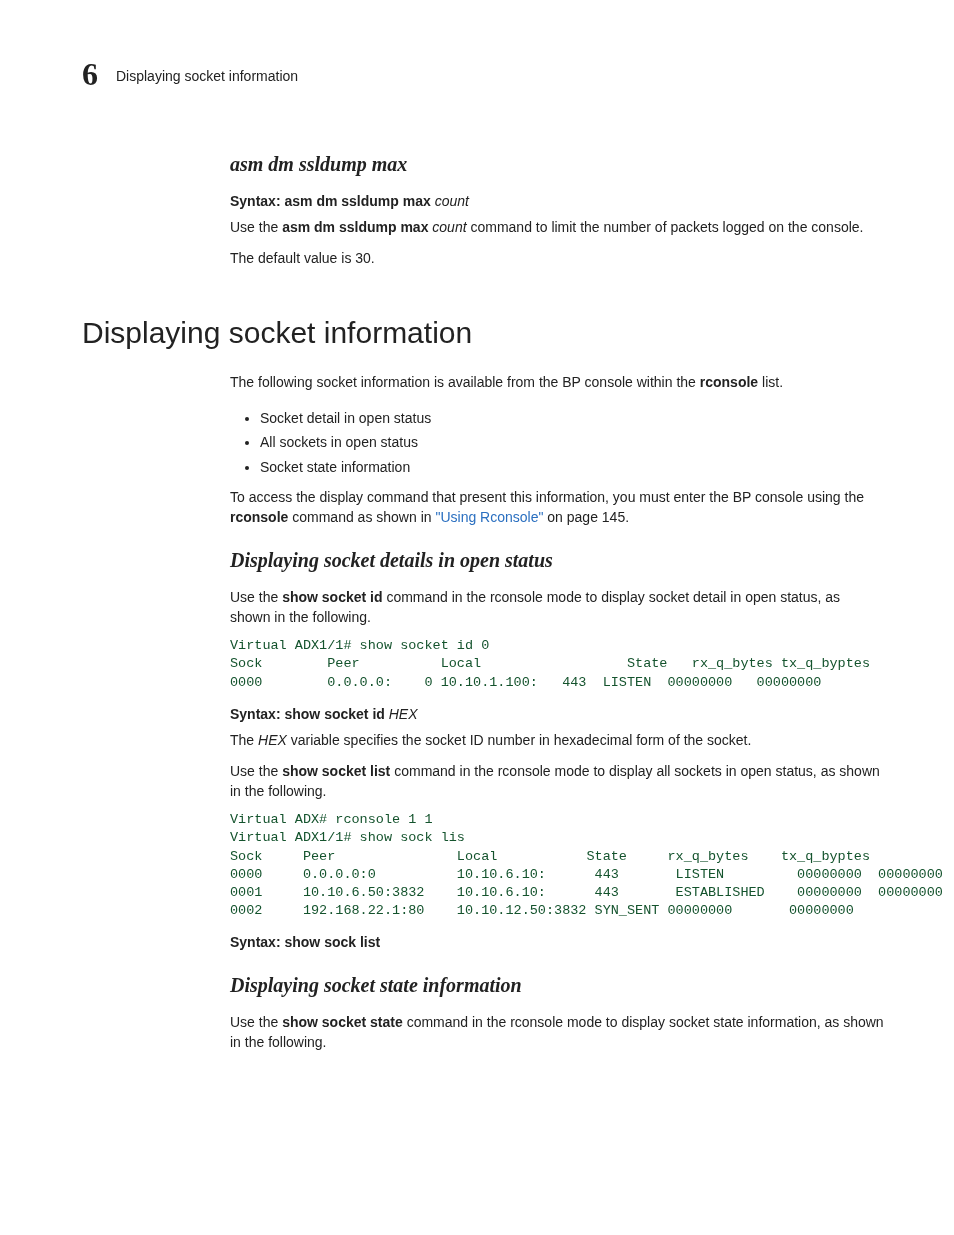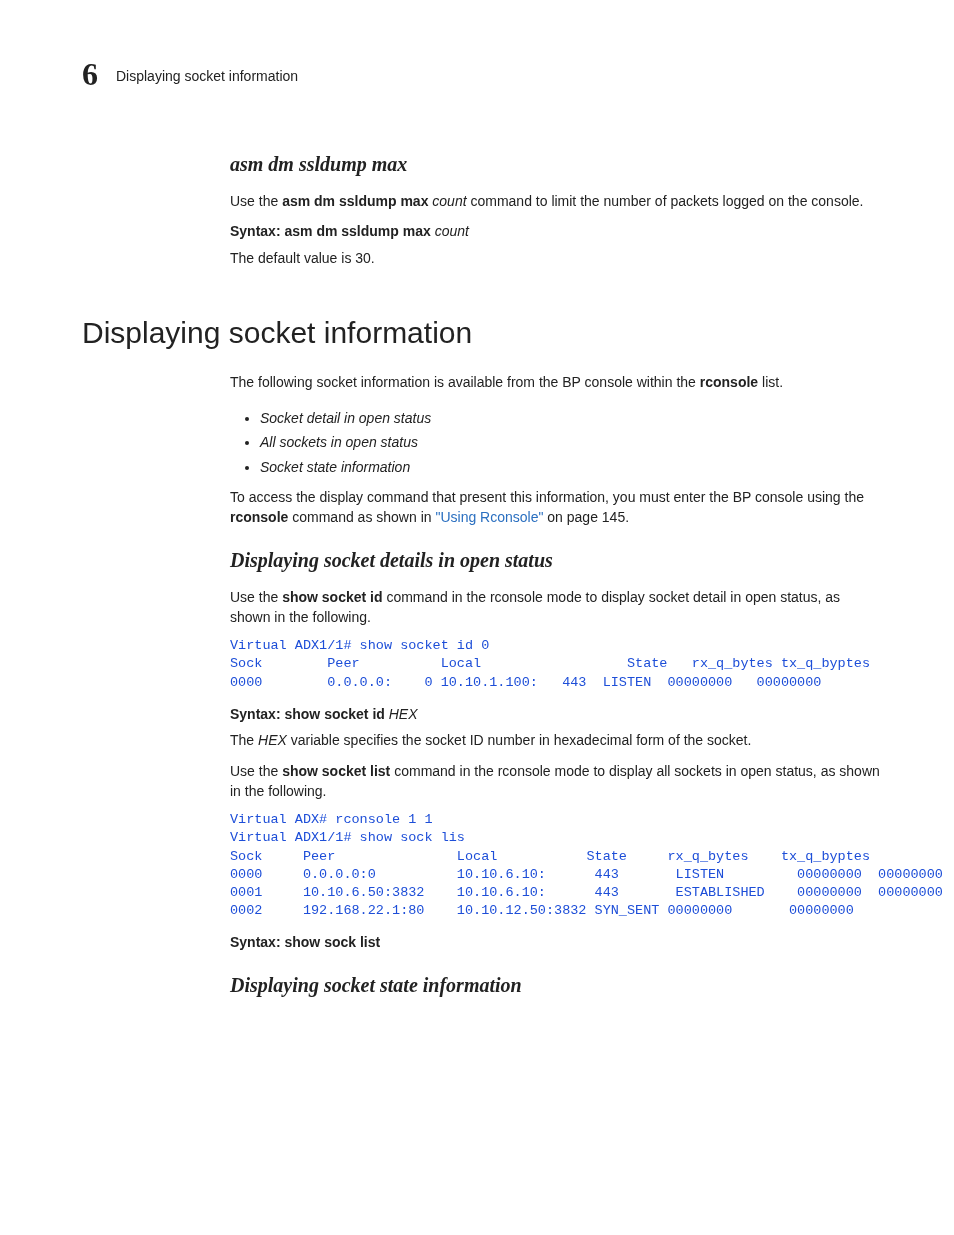--- a/index.html
+++ b/index.html
@@ -55,58 +55,57 @@
     margin: 48px 0 22px 0;
     margin-left: 0;
   }
   .para { margin: 6px 0 10px 0; }
   .b { font-weight: bold; }
   .i { font-style: italic; }
   ul.bullets {
     list-style: disc;
     margin: 16px 0 10px 0;
     padding-left: 30px;
-    font-style: italic;
   }
   ul.bullets li {
     margin: 4px 0;
   }
   .link { color: #2a6fc0; }
   .code {
     font-family: "Courier New", Courier, monospace;
     font-size: 13.5px;
     white-space: pre;
     margin: 10px 0 12px 0;
     line-height: 1.35;
-    color: #1d4ed8;
+    color: #14532d;
   }
   .syntax-line { margin: 8px 0 6px 0; }
 </style>
 </head>
 <body>
 
 <div class="page">
 
   <div class="running-head">
     <span class="chap-num">6</span>
     <span class="chap-title">Displaying socket information</span>
   </div>
 
   <div class="content">
 
     <div class="h-sec-italic">asm dm ssldump max</div>
 
-    <p class="para">
-      <span>Use the </span><span class="b">asm dm ssldump max</span><span> </span><span class="i">count</span><span> command to limit the number of packets logged on the console.</span>
-    </p>
-
     <p class="para syntax-line">
       <span class="b">Syntax:</span>
       <span class="b"> </span><span class="b">asm dm ssldump max</span>
       <span class="i">count</span>
+    </p>
+
+    <p class="para">
+      <span>Use the </span><span class="b">asm dm ssldump max</span><span> </span><span class="i">count</span><span> command to limit the number of packets logged on the console.</span>
     </p>
 
     <p class="para">The default value is 30.</p>
 
   </div>
 
   <div class="h-main">Displaying socket information</div>
 
   <div class="content">
 
@@ -156,16 +155,19 @@
 0001     10.10.6.50:3832    10.10.6.10:      443       ESTABLISHED    00000000  00000000
 0002     192.168.22.1:80    10.10.12.50:3832 SYN_SENT 00000000       00000000</div>
 
     <p class="para syntax-line">
       <span class="b">Syntax:</span>
       <span> </span><span class="b">show sock list</span>
     </p>
 
     <div class="h-sec-italic">Displaying socket state information</div>
 
+    <p class="para">
+      <span>Use the </span><span class="b">show socket state</span><span> command in the rconsole mode to display socket state information, as shown in the following.</span>
+    </p>
 
   </div>
 
 </div>
 
 </body></html>

